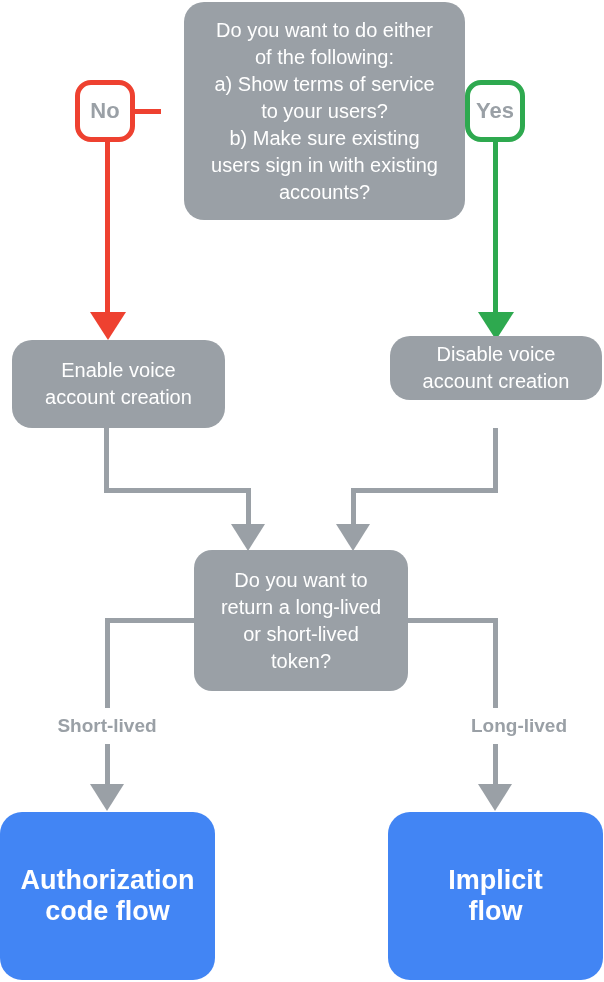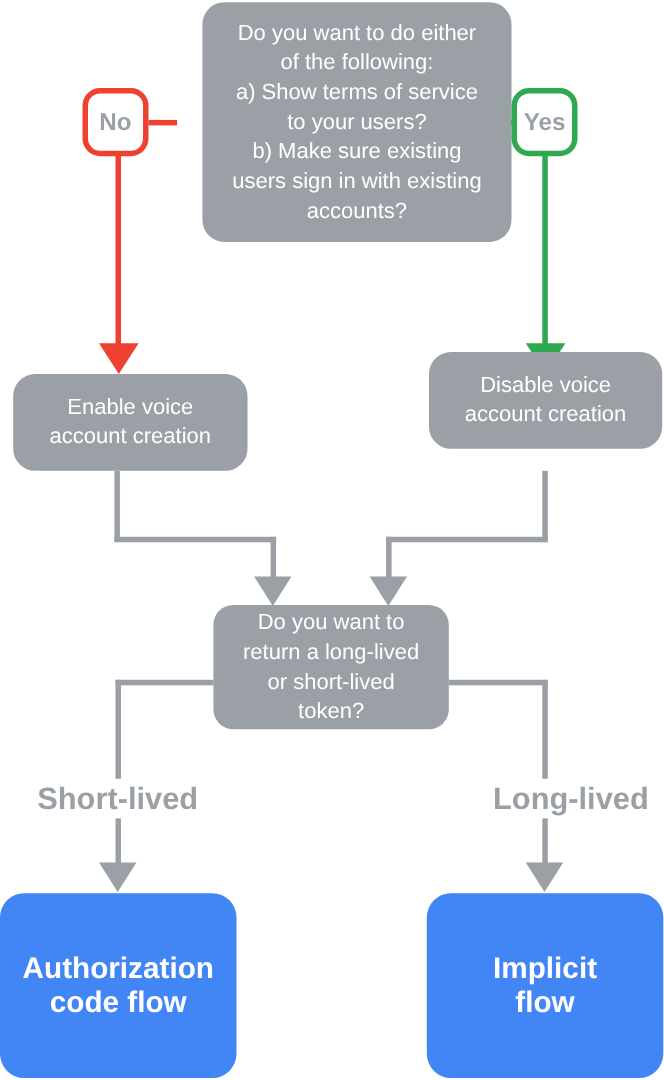--- a/index.html
+++ b/index.html
@@ -24,22 +24,22 @@
     display: flex;
     align-items: center;
     justify-content: center;
     text-align: center;
     font-size: 20px;
     line-height: 27px;
     white-space: pre-line;
   }
   .node-top      { left: 161px; top: 2px;   width: 281px; height: 218px; margin-left: 23px; }
   .node-enable   { left: 12px;   top: 340px; width: 213px; height: 88px; }
-  .node-disable  { left: 390px; top: 320px; width: 212px; height: 88px; }
-  .node-token    { left: 194px; top: 550px; width: 214px; height: 113px; border-radius: 18px; }
+  .node-disable  { left: 390px; top: 336px; width: 212px; height: 64px; }
+  .node-token    { left: 194px; top: 550px; width: 214px; height: 141px; border-radius: 18px; }
   
   .bnode {
     position: absolute;
     background: #4285F4;
     color: #ffffff;
     border-radius: 22px;
     display: flex;
     align-items: center;
     justify-content: center;
     text-align: center;
@@ -87,21 +87,21 @@
   .arrow.red   { border-left-width: 18px; border-right-width: 18px; border-top: 28px solid #EE4130; }
   .arrow.green { border-left-width: 18px; border-right-width: 18px; border-top: 28px solid #2EA94F; }
   
   .tag {
     position: absolute;
     top: 708px;
     width: 170px;
     height: 36px;
     background: #ffffff;
     color: #9AA0A6;
-    font-size: 28px;
+    font-size: 19px;
     font-weight: 700;
     display: flex;
     align-items: center;
     justify-content: center;
     z-index: 2;
   }
   .tag-short { left: 22px; }
   .tag-long  { left: 434px; }
 </style>
 </head>

